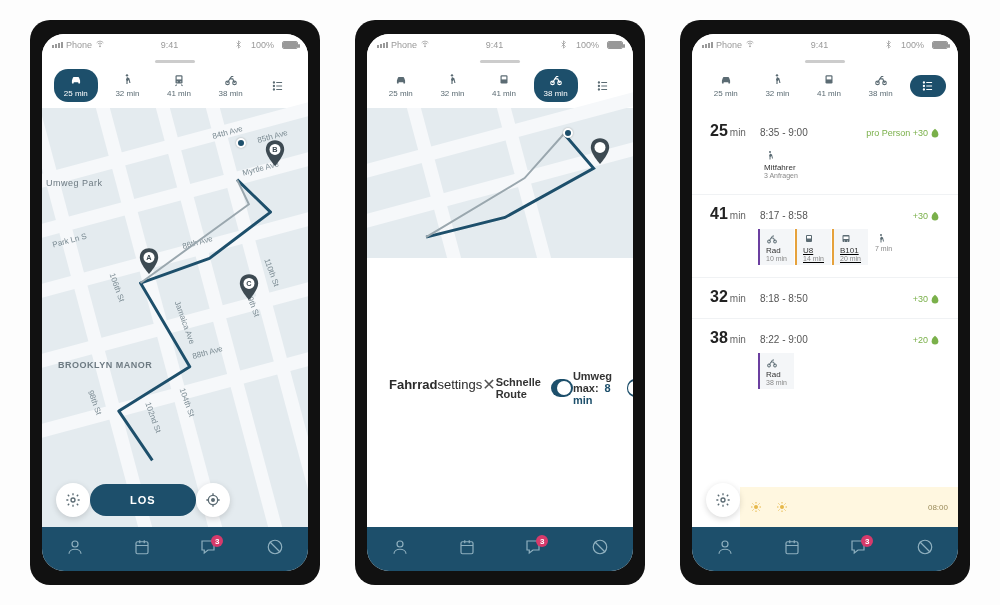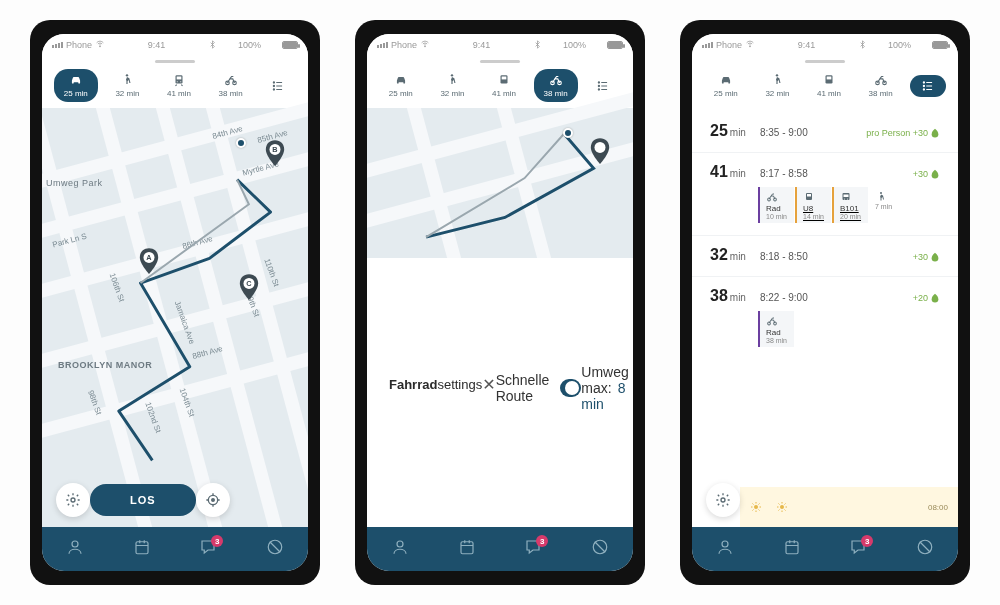--- a/index.html
+++ b/index.html
@@ -22,21 +22,21 @@
     overflow: hidden; position: relative;
     display: flex; flex-direction: column;
   }
   
   .status-bar {
     height: 22px; display: flex; justify-content: space-between;
     align-items: center; padding: 0 10px; font-size: 9px; color: #999;
     background:#fff;
   }
   .status-left { display:flex; align-items:center; gap:3px; }
-  .status-right { display:flex; align-items:center; gap:21px; }
+  .status-right { display:flex; align-items:center; gap:8px; }
   .sig { display:inline-flex; gap:1px; align-items:flex-end;}
   .sig span { width:2px; background:#999; display:inline-block;}
   .sig span:nth-child(1){height:3px;} .sig span:nth-child(2){height:4px;}
   .sig span:nth-child(3){height:5px;} .sig span:nth-child(4){height:6px;}
   .battery { width:16px; height:8px; border:1px solid #999; border-radius:2px; position:relative;}
   .battery::after{content:"";position:absolute;right:-3px;top:2px;width:2px;height:4px;background:#999;border-radius:1px;}
   .battery i{display:block;height:100%;width:100%;background:#999;border-radius:1px;}
   
   .handle { width:40px; height:3px; background:#ccc; border-radius:2px; margin:4px auto 6px;}
   
@@ -92,21 +92,21 @@
     background:#fff; flex:1; display:flex; 
     padding:0 22px 10px;
   }
   .sheet-header { display:flex; justify-content:space-between; align-items:center; padding:10px 0 16px;}
   .sheet-title { font-size:13px; color:#2b2b2b; }
   .sheet-title b { font-weight:700;}
   .sheet-title span { font-weight:300; }
   .close-x { font-size:16px; color:#555; }
   .setting-row {
     display:flex; justify-content:space-between; align-items:center;
-    font-size:14px; color:#333; padding:10px 0;
+    font-size:11px; color:#333; padding:10px 0;font-weight:bold;
   }
   .setting-row .val { color:#1d4f6b; margin-left:6px;}
   .toggle { width:32px; height:18px; border-radius:10px; background:#1d4f6b; position:relative;}
   .toggle::after{content:"";position:absolute;right:2px;top:2px;width:14px;height:14px;background:#fff;border-radius:50%;}
   .toggle.off{background:#e6e9eb;}
   .toggle.off::after{right:auto;left:2px;}
   .slider-track { width:100%; height:4px; background:#e6e9eb; border-radius:2px; position:relative; margin:6px 0 14px;}
   .slider-fill { position:absolute; left:0; top:0; height:100%; width:34%; background:#1d4f6b; border-radius:2px;}
   .slider-thumb{position:absolute;left:34%;top:50%;transform:translate(-50%,-50%);width:14px;height:14px;background:#fff;border:2px solid #1d4f6b;border-radius:50%;}
   .map-mini { height:150px; position:relative; background:#e4ebef; }
@@ -519,20 +519,30 @@
     <div class="results" id="results-container">
 
       <div class="result-item">
     <div class="ri-head">
       <div class="ri-mins">25<small>min</small></div>
       <div class="ri-time">8:35 - 9:00</div>
       <div class="ri-extra">pro Person +30 <svg viewBox="0 0 24 24" fill="#7ab04a">
                 <path d="M12 2C7 6 4 10 4 15a8 8 0 0016 0c0-5-3-9-8-13z"></path>
               </svg></div>
     </div>
+    <div class="segments">
+            <div class="seg b-grey">
+              <svg viewBox="0 0 24 24" fill="#5b6b73">
+                <circle cx="12" cy="4" r="2"></circle>
+                <path d="M12 7l-2 5 1 1v6h2v-5l2-2 1 5h2l-2-8-4-2z"></path>
+              </svg>
+              <div class="seg-name">Mitfahrer</div>
+              <div class="seg-sub">3 Anfragen</div>
+            </div>
+          </div>
         </div>
         <div class="result-item">
     <div class="ri-head">
       <div class="ri-mins">41<small>min</small></div>
       <div class="ri-time">8:17 - 8:58</div>
       <div class="ri-extra">+30 <svg viewBox="0 0 24 24" fill="#7ab04a">
                 <path d="M12 2C7 6 4 10 4 15a8 8 0 0016 0c0-5-3-9-8-13z"></path>
               </svg></div>
     </div>
     <div class="segments">

